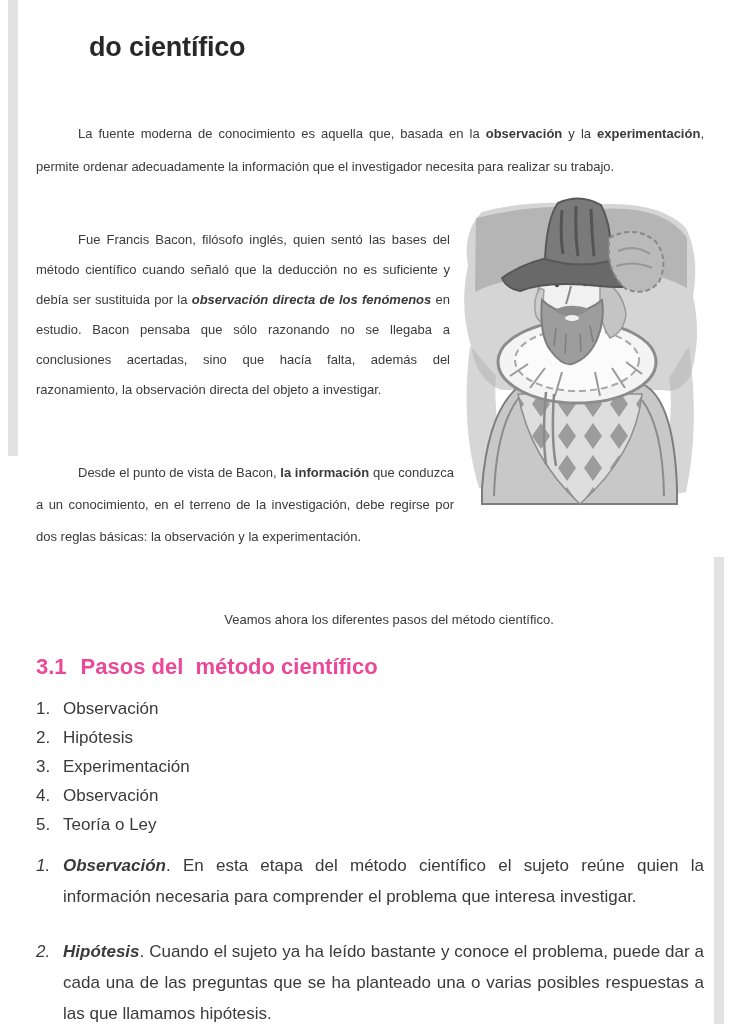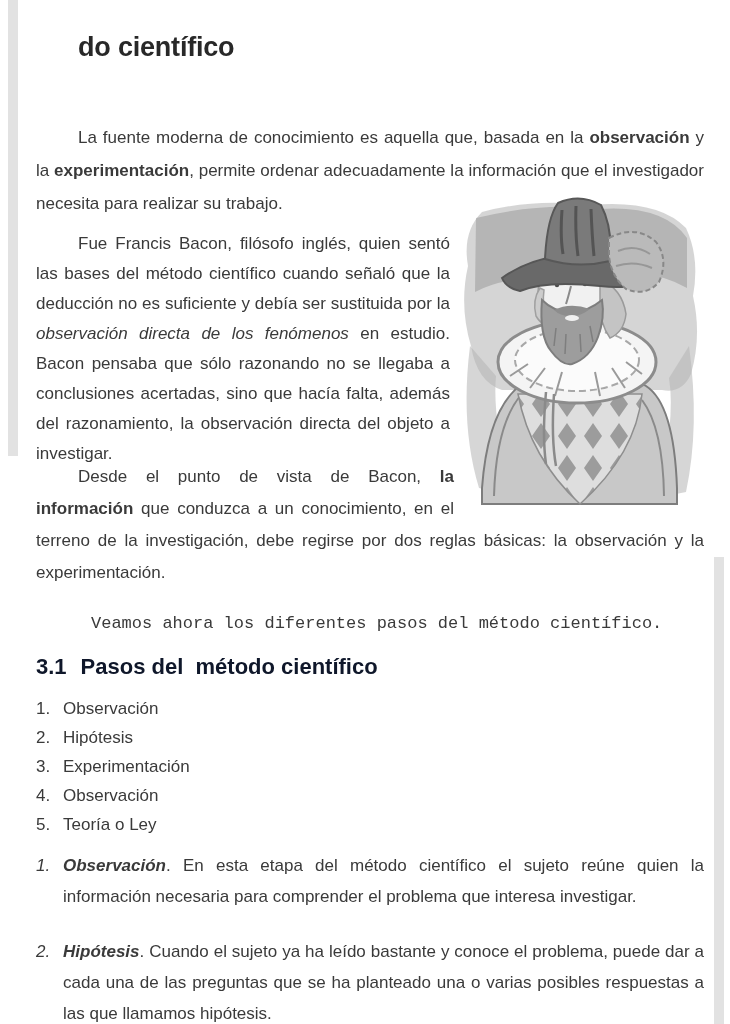--- a/index.html
+++ b/index.html
@@ -10,46 +10,46 @@
   }
   .side-bar{position:absolute;background:#e2e2e2;}
   #left-bar{left:8px;top:0;width:10px;height:456px;}
   #right-bar{left:714px;top:557px;width:10px;height:467px;}
 
   .h1{
     position:absolute;left:36px;top:12px;width:680px;
     font-size:27px;line-height:35px;font-weight:bold;color:#282828;
     letter-spacing:-0.2px;
   }
-  .h1 .l2{display:block;margin-left:42px;}
+  .h1 .l2{display:block;margin-left:53px;}
 
-  .body-text{font-size:17px;text-align:justify;}
+  .body-text{font-size:13px;text-align:justify;}
   .p1{position:absolute;left:36px;top:104px;width:668px;line-height:33px;text-indent:42px;}
   .p2{position:absolute;left:36px;top:212px;width:414px;line-height:30px;text-indent:42px;}
   .p3{position:absolute;left:36px;top:444px;width:668px;line-height:32px;text-indent:42px;}
   .p3 .img-spacer{float:right;width:250px;height:62px;}
-  .p4{position:absolute;left:49px;top:592px;width:668px;line-height:30px;text-indent:42px;text-align:left;font-family:Liberation Mono, monospace;}
+  .p4{position:absolute;left:34px;top:592px;width:668px;line-height:30px;text-indent:42px;text-align:center;}
 
   .h2{
     position:absolute;left:36px;top:636px;width:600px;
-    font-size:22px;font-weight:bold;color:#0f172a;white-space:pre-wrap;
+    font-size:22px;font-weight:bold;color:#ec4899;white-space:pre-wrap;
   }
   .h2 .num{margin-right:14px;}
 
   .steps{position:absolute;left:36px;top:694px;width:400px;font-size:17px;}
   .step-row{display:flex;line-height:29px;}
   .step-row .num{width:27px;flex:none;}
 
   .definition{position:absolute;left:36px;width:668px;font-size:17px;
     line-height:31px;text-align:justify;padding-left:27px;box-sizing:border-box;}
   #definition-1{top:850px;}
   #definition-2{top:936px;}
   .definition .num{position:absolute;left:0;font-style:italic;}
   .term{font-weight:bold;font-style:italic;}
-  .bi{font-weight:normal;font-style:italic;}
+  .bi{font-weight:bold;font-style:italic;}
 
   .illustration{position:absolute;left:450px;top:196px;width:258px;height:312px;}
 </style>
 </head>
 <body>
 
 <div id="left-bar" class="side-bar"></div>
 <div id="right-bar" class="side-bar"></div>
 
 <h1 class="h1"><span class="l2">do científico</span></h1>

